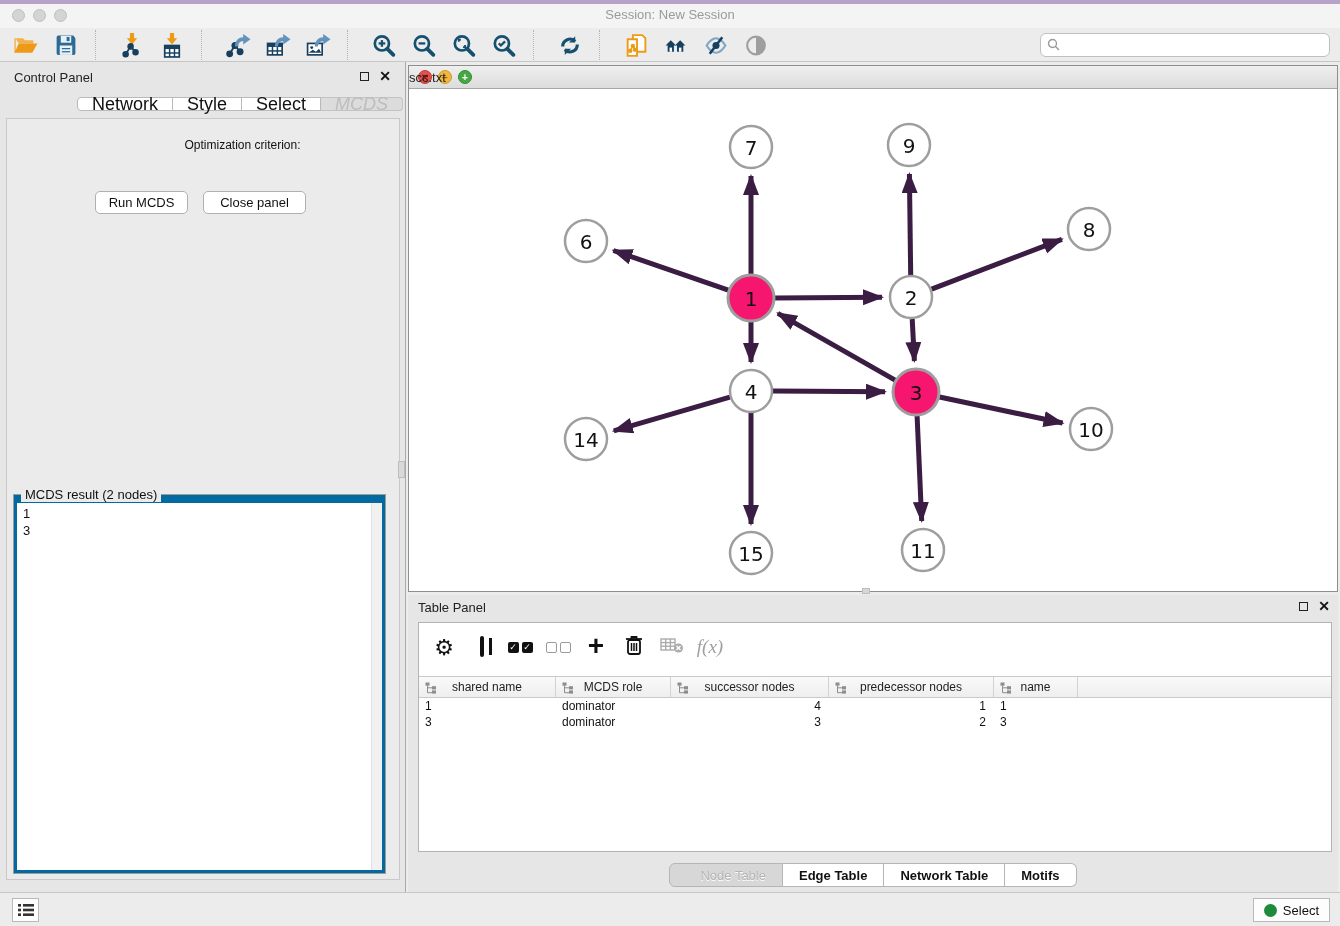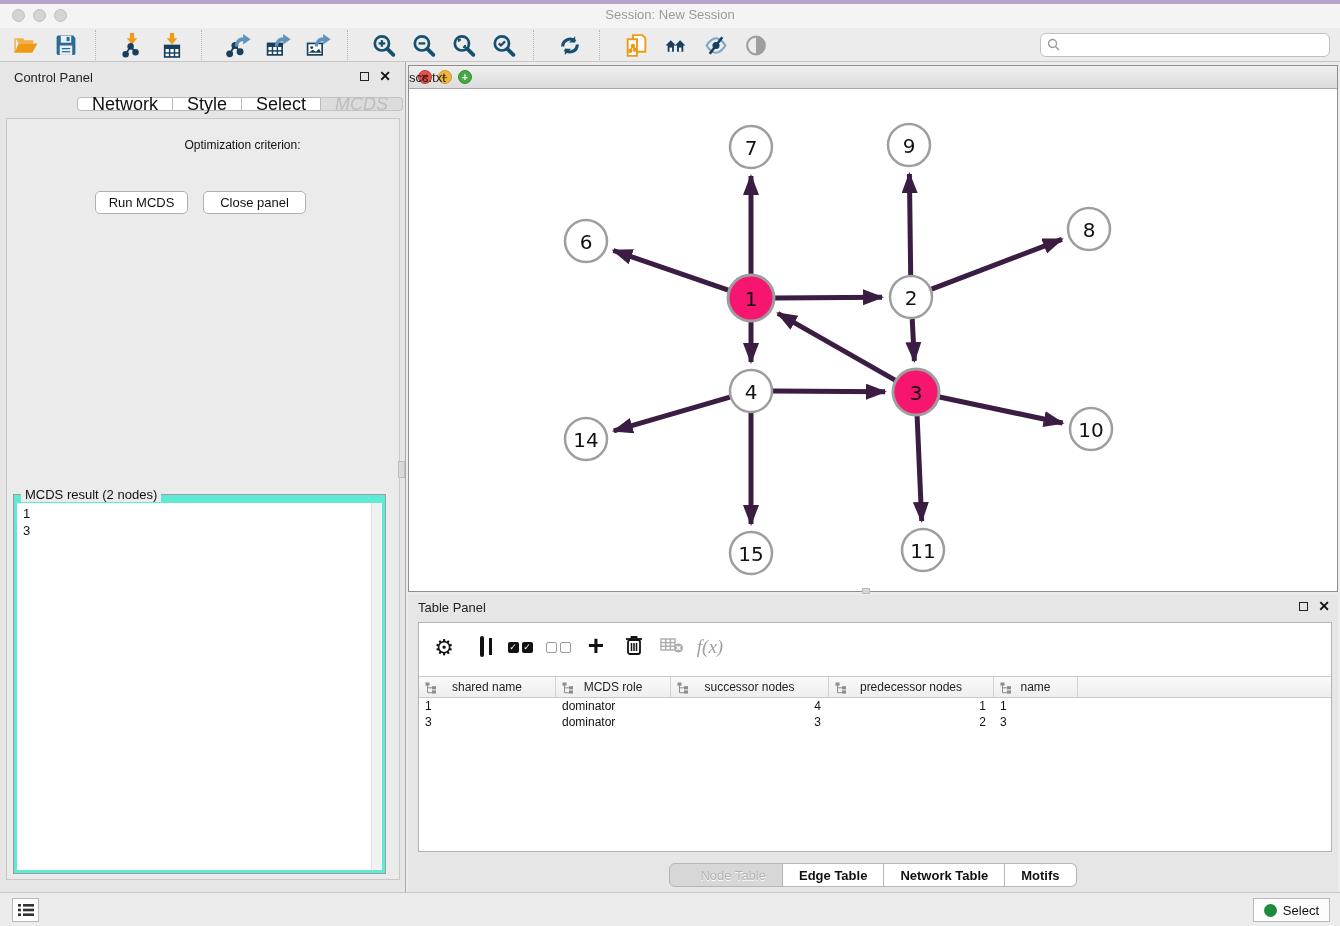--- a/index.html
+++ b/index.html
@@ -35,21 +35,21 @@
   .cp-tab.active { background:#dcdcdc; color:#bdbdbd; border-color:#c3c3c3;font-style:italic; }
   .cp-body { position:absolute; top:56px; left:6px; width:394px; height:762px; background:#ebebeb; border:1px solid #c9c9c9; }
   .opt-label { position:absolute; top:76px; left:0; width:100%; text-align:center; font-size:12px; color:#111;margin-left:40px; }
   .dropdown { position:absolute; top:96px; left:44px; width:311px; height:24px; background:#fff; border:1px solid #b5b5b5; border-radius:4px; display:flex; align-items:center; padding:0 24px 0 10px; font-size:13px; }
   .dd-stepper { position:absolute; right:8px; top:4px; display:flex; flex-direction:column; gap:2px; }
   .dd-up { width:0; height:0; border-left:4px solid transparent; border-right:4px solid transparent; border-bottom:5px solid #555; }
   .dd-down { width:0; height:0; border-left:4px solid transparent; border-right:4px solid transparent; border-top:5px solid #555; }
   .cp-btn { position:absolute; top:129px; height:23px; background:#fff; border:1px solid #b0b0b0; border-radius:5px; font-size:13px; display:flex; align-items:center; justify-content:center; color:#111; }
   .btn-run { left:95px; width:93px; }
   .btn-close { left:203px; width:103px; }
-  .result-box { position:absolute; top:432px; left:13px; width:373px; height:380px; border:1px solid #9c9c9c; background:#5eead4; }
+  .result-box { position:absolute; top:432px; left:13px; width:373px; height:380px; border:1px solid #9c9c9c; background:#0369a1; }
   .result-legend { position:absolute; top:-8px; left:7px; background:#ebebeb; padding:0 4px; font-size:13px; color:#111; }
   .result-area { position:absolute; top:8px; left:3px; right:3px; bottom:3px; background:#fff; }
   .result-scroll { position:absolute; top:0; right:0; width:11px; height:100%; background:#f1f1f1; border-left:1px solid #e0e0e0; }
   .result-text { position:absolute; top:2px; left:6px; font-size:13px; color:#111; line-height:17px; white-space:pre-line; }
 
   
   .v-grip { position:absolute; top:461px; left:398px; width:7px; height:17px; background:#d9d9d9; border:1px solid #bdbdbd; }
 
   
   .net-window { position:absolute; top:65px; left:408px; width:930px; height:527px; background:#fff; border:1px solid #8e8e8e; }

